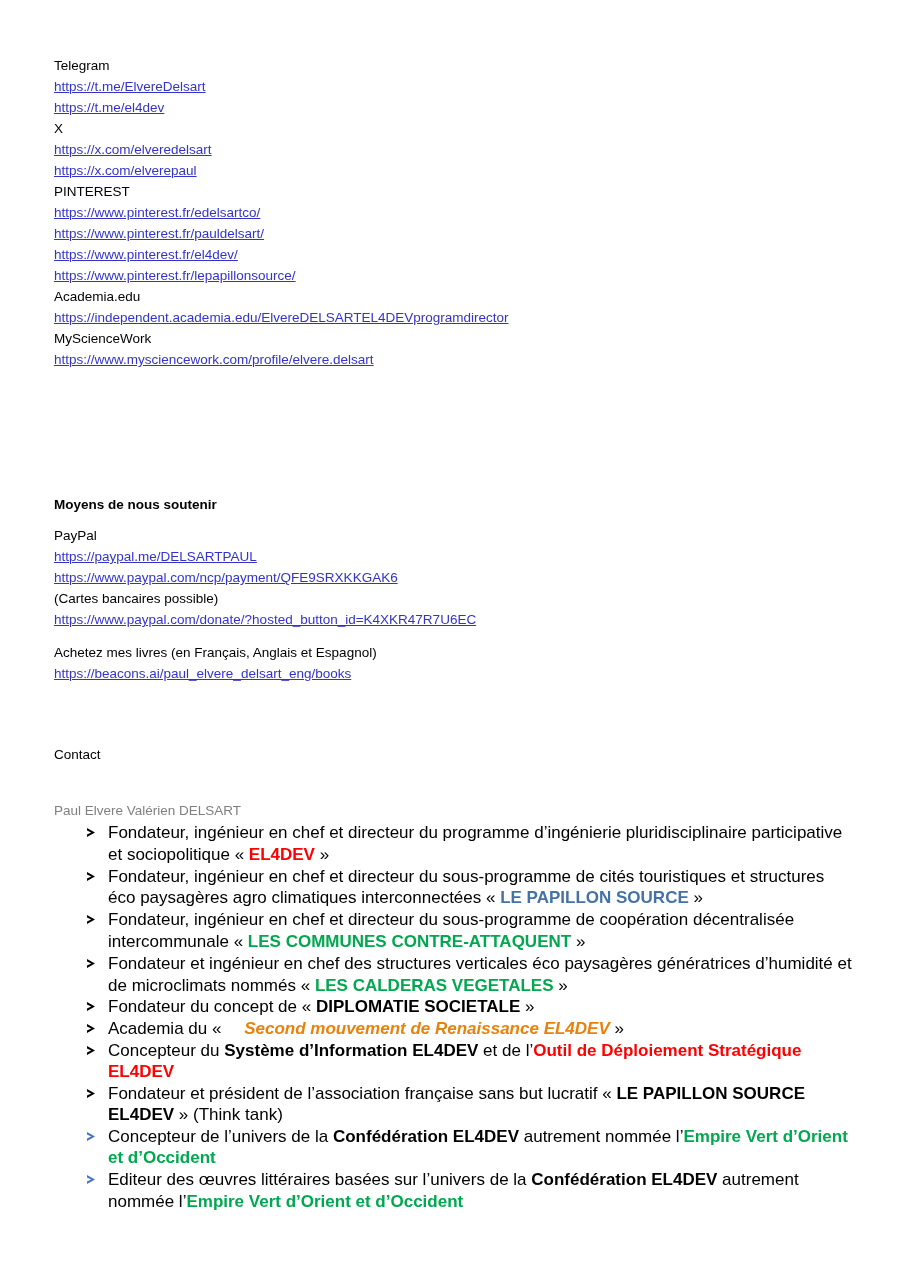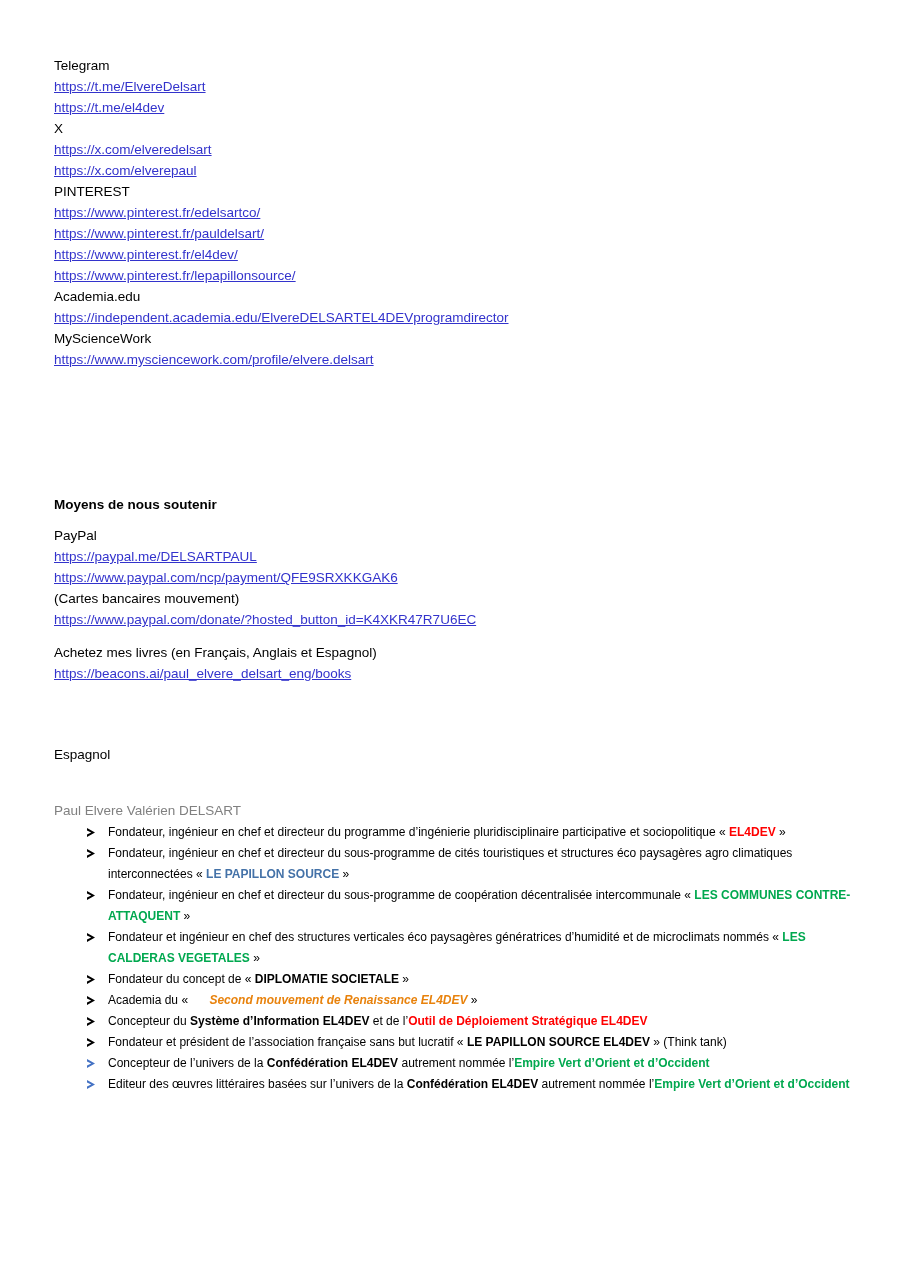--- a/index.html
+++ b/index.html
@@ -52,21 +52,21 @@
     position: absolute;
     left: 54px;
     top: 822px;
     width: 800px;
   }
   .bullet {
     position: relative;
     padding-left: 54px;
     margin: 0;
     line-height: 20.8px;
-    font-size: 12px;
+    font-size: 17px;
     color: #000;
   }
   .marker {
     position: absolute;
     left: 32px;
     top: 0;
     width: 16px;
     font-size: 13px;
     line-height: 20.8px;
   }
@@ -103,31 +103,31 @@
     </div>
 
   <div class="block" id="support-heading-block" style="top:450px;margin-top:44px;">
     <div class="line plain bold">Moyens de nous soutenir</div>
   </div>
 
   <div class="block" id="paypal-block" style="top:516px;margin-top:9px;">
       <div class="line"><span class="plain">PayPal</span></div>
       <div class="line"><a class="url" href="#">https://paypal.me/DELSARTPAUL</a></div>
       <div class="line"><a class="url" href="#">https://www.paypal.com/ncp/payment/QFE9SRXKKGAK6</a></div>
-      <div class="line"><span class="plain">(Cartes bancaires mouvement)</span></div>
+      <div class="line"><span class="plain">(Cartes bancaires possible)</span></div>
       <div class="line"><a class="url" href="#">https://www.paypal.com/donate/?hosted_button_id=K4XKR47R7U6EC</a></div>
     </div>
 
   <div class="block" id="books-block" style="top:642px;">
     <div class="line plain">Achetez mes livres (en Français, Anglais et Espagnol)</div>
     <div class="line"><a class="url" href="#">https://beacons.ai/paul_elvere_delsart_eng/books</a></div>
   </div>
 
   <div class="block" id="contact-block" style="top:744px;">
-    <div class="line plain">Espagnol</div>
+    <div class="line plain">Contact</div>
     <div class="line plain gray" style="margin-top:35px;">Paul Elvere Valérien DELSART</div>
   </div>
 
   <div class="bullets" id="roles-list">
       <div class="bullet"><span class="marker">
           <svg width="11" height="11" viewBox="0 0 11 11">
             <path d="M1 1 L9 5.5 L1 10 L1 7.6 L5.2 5.5 L1 3.4 Z" fill="#000000"></path>
           </svg>
         </span><span><span class="plain">Fondateur, ingénieur en chef et directeur du programme d’ingénierie pluridisciplinaire participative et sociopolitique « </span><span class="red">EL4DEV</span><span class="plain"> »</span></span></div>
       <div class="bullet"><span class="marker">

